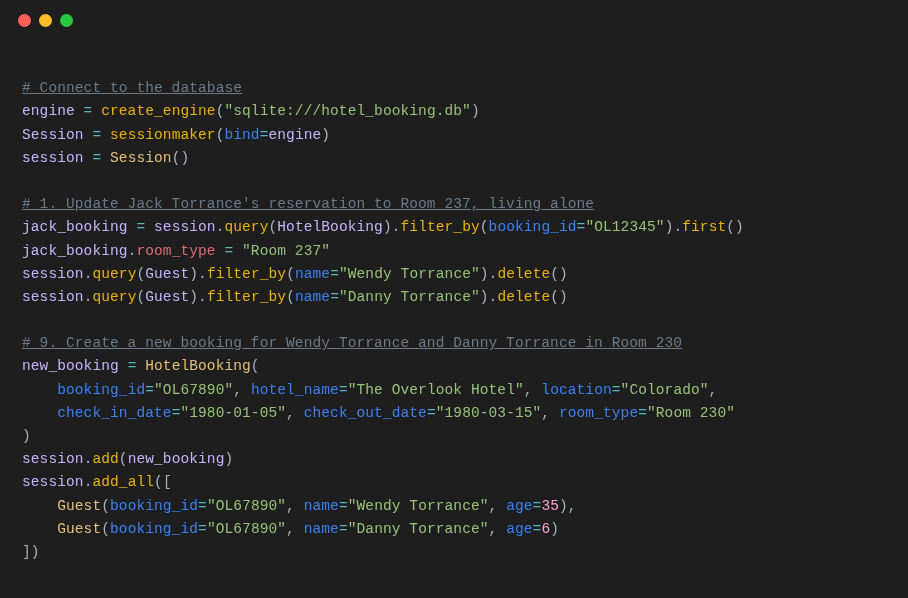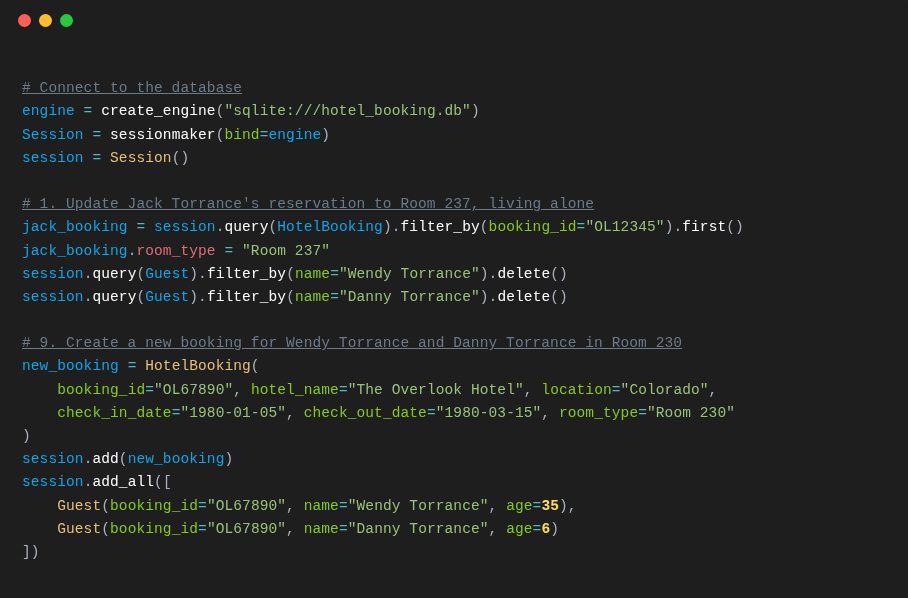--- a/index.html
+++ b/index.html
@@ -37,28 +37,28 @@
   .dot.red { background: #ff5f56; }
   .dot.yellow { background: #ffbd2e; }
   .dot.green { background: #27c93f; }
   .code {
     padding: 14px 22px 28px 22px;
     color: #abb2bf;
     white-space: pre;
     letter-spacing: 0.1px;
   }
   .c-comment { color: #6c7a89; text-decoration: underline; }
-  .c-var { color: #0ea5e9; margin-top: 40px; }
+  .c-var { color: #c4b5fd; margin-top: 40px; }
   .c-ident { color: #e06c75; }
   .c-op { color: #56b6c2; }
-  .c-func { color: #ffffff; }
+  .c-func { color: #eab308; }
   .c-funcY { color: #e5c07b; }
   .c-str { color: #98c379; }
-  .c-param { color: #84cc16; }
-  .c-num { color: #fde047; font-weight: bold; }
+  .c-param { color: #3b82f6; }
+  .c-num { color: #f9a8d4; }
   .c-punc { color: #abb2bf; }
 </style>
 </head>
 <body>
 
 <div class="window">
   <div class="titlebar">
     <div class="dot red"></div>
     <div class="dot yellow"></div>
     <div class="dot green"></div>

